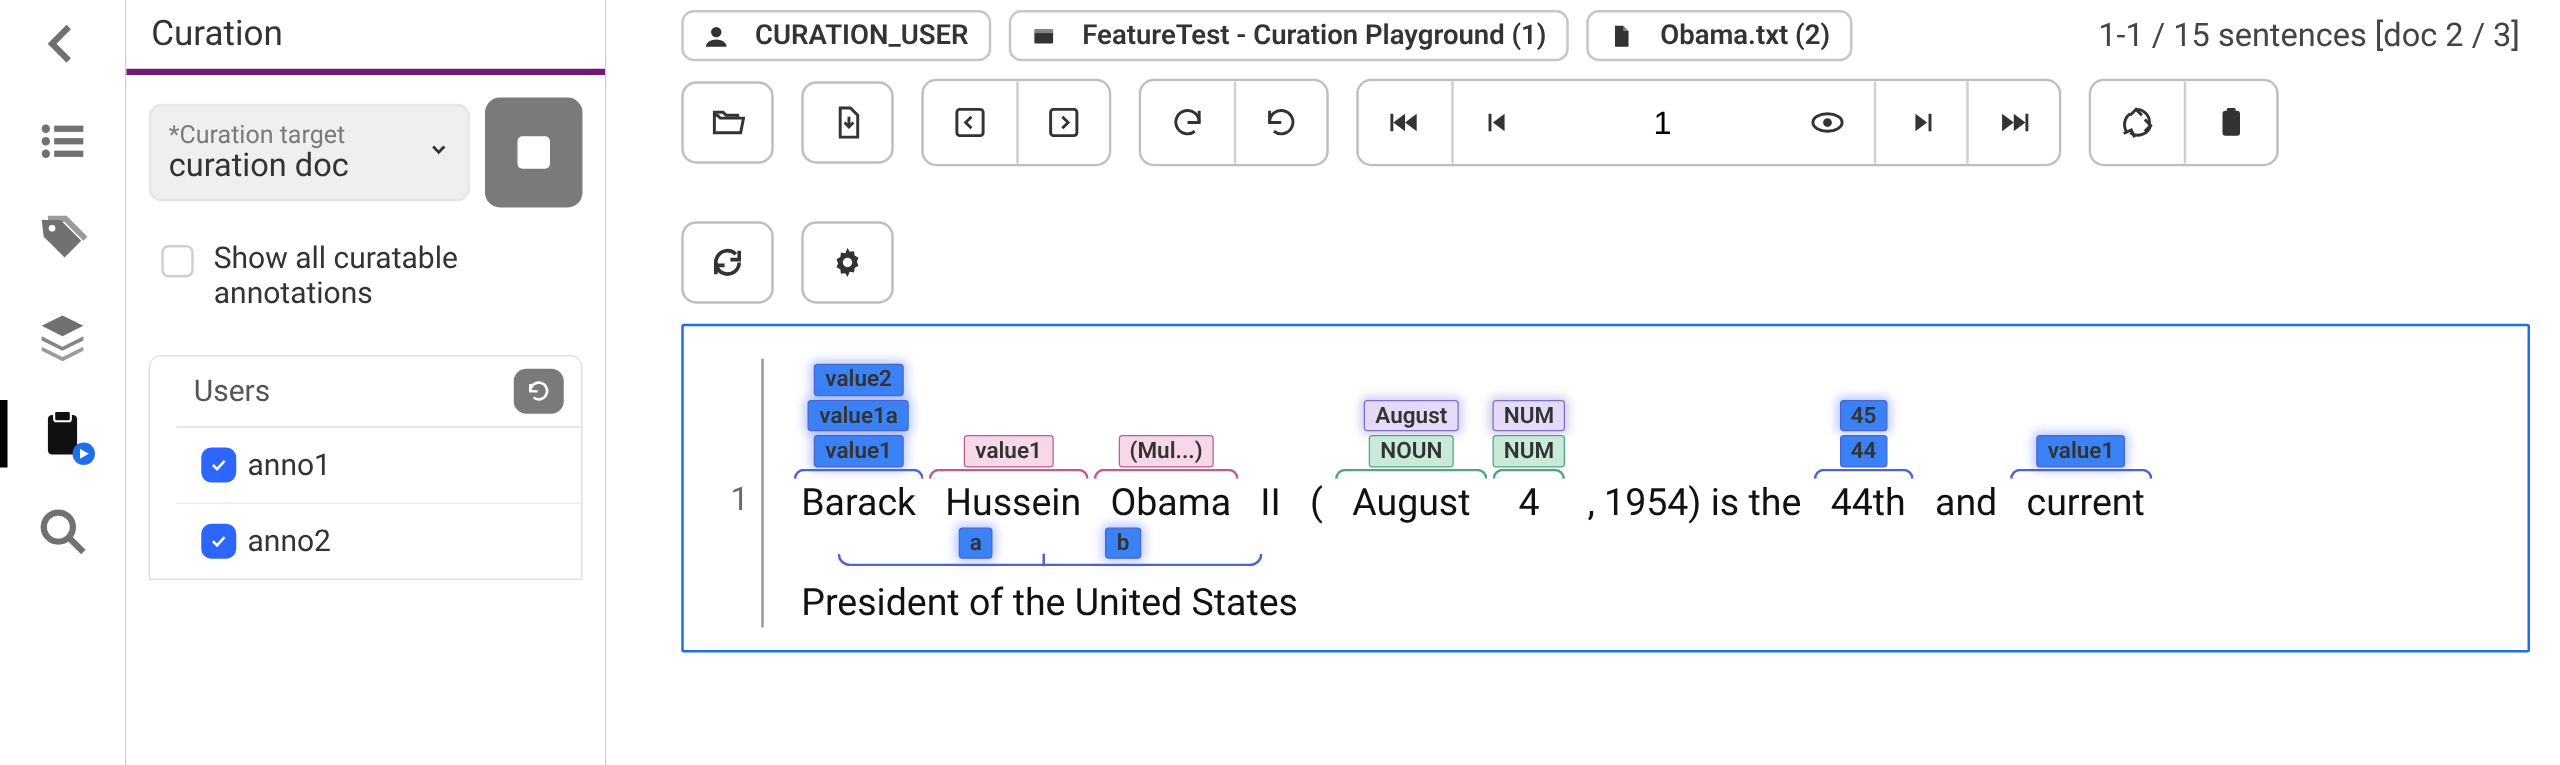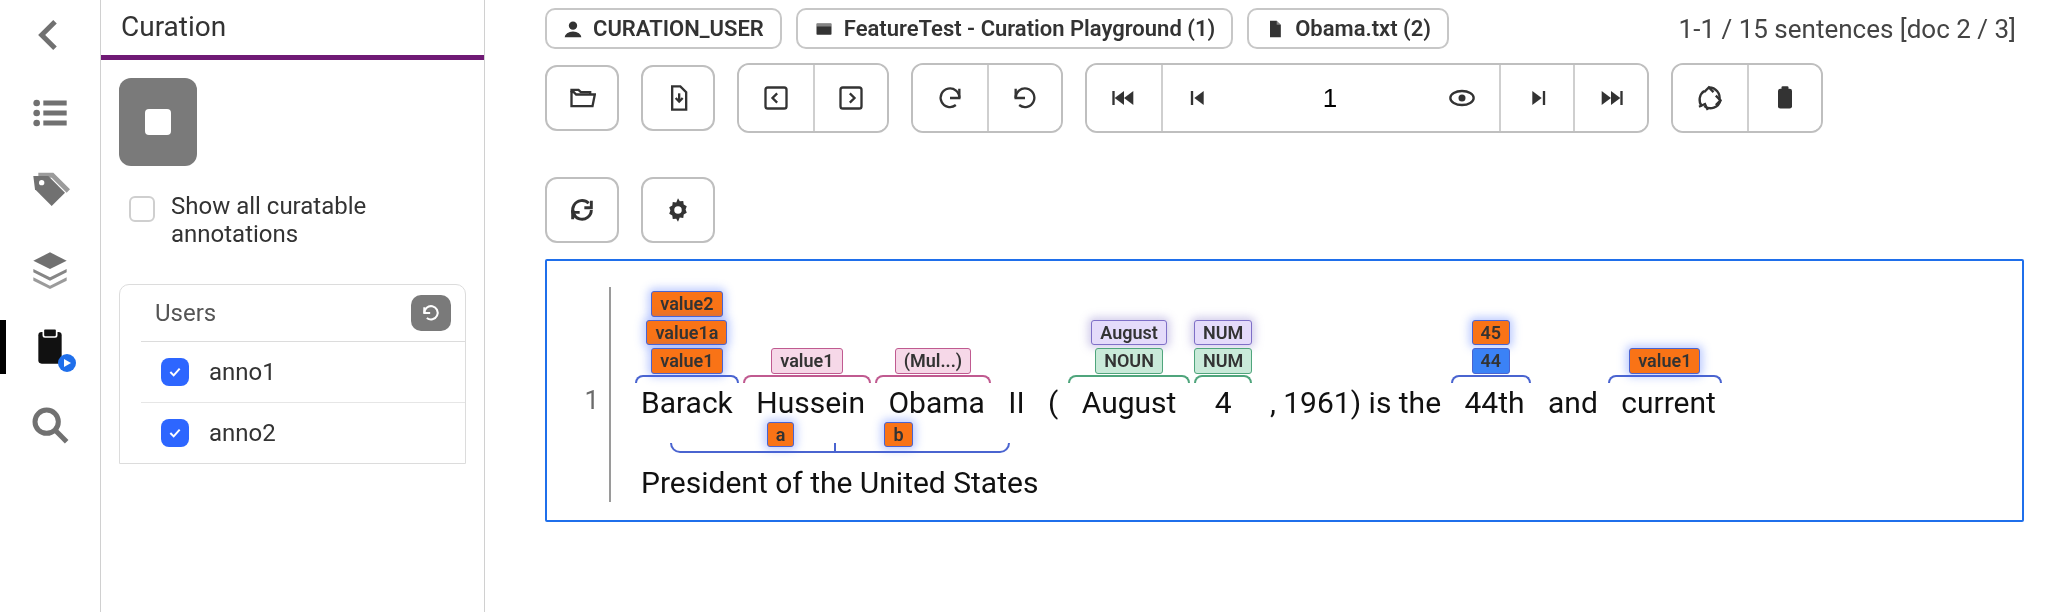--- a/index.html
+++ b/index.html
@@ -28,50 +28,50 @@
   .stop-btn .sq { width:26px; height:26px; background:#fff; border-radius:4px; }
 
   .checkbox-row { display:flex; align-items:flex-start; gap:16px; font-size:24px; color:#333; margin-bottom: 36px; padding-left:10px;}
   .checkbox-row .cb { width:26px; height:26px; border:2px solid #cfcfcf; border-radius:6px; margin-top:4px; flex-shrink:0; cursor:pointer;}
 
   .users-panel { border:1px solid #dcdcdc; border-radius:10px 10px 0 0;padding-left:21px; }
   .users-hdr { display:flex; align-items:center; justify-content:space-between; padding:10px 14px; border-bottom:1px solid #dcdcdc; }
   .users-hdr .t { font-size:24px; color:#555; }
   .refresh-pill { width:40px; height:36px; border-radius:10px; background:#7a7a7a; display:flex; align-items:center; justify-content:center; cursor:pointer;}
   .refresh-pill svg { width:20px; height:20px; stroke:#fff; fill:none; }
-  .user-row { display:flex; align-items:center; gap:20px; padding:16px 20px; border-bottom:1px solid #e6e6e6; font-size:24px; color:#333; cursor:pointer;}
+  .user-row { display:flex; align-items:center; gap:9px; padding:16px 20px; border-bottom:1px solid #e6e6e6; font-size:24px; color:#333; cursor:pointer;}
   .user-row:last-child { border-bottom:none; }
   .user-cb { width:28px; height:28px; border-radius:8px; background:#2d66ff; display:flex; align-items:center; justify-content:center; flex-shrink:0;}
   .user-cb svg { width:16px; height:16px; stroke:#fff; stroke-width:3; fill:none; }
 
   
   .main { flex:1; padding: 8px 24px 0 60px; overflow:hidden;}
   .crumbs-row { display:flex; align-items:center; gap:14px; margin-bottom: 14px; }
-  .crumb { border:2px solid #c7c7c7; border-radius:10px; padding:6px 16px; display:flex; align-items:center; gap:10px; background:#fff; color:#333; font-weight:600; font-size:22px; cursor:pointer;}
+  .crumb { border:2px solid #c7c7c7; border-radius:10px; padding:6px 16px; display:flex; align-items:center; gap:21px; background:#fff; color:#333; font-weight:600; font-size:22px; cursor:pointer;}
   .crumb svg { width:20px; height:20px; fill:#333;}
   .status { margin-left:auto; font-size:26px; color:#444; padding-right:8px;}
 
   .toolbar { display:flex; flex-wrap:wrap; gap:22px; margin-bottom: 16px; align-items:center;}
   .tb-group { display:flex; border:2px solid #bfbfbf; border-radius:12px; overflow:hidden; background:#fff;}
   .tb-btn { width:74px; height:66px; display:flex; align-items:center; justify-content:center; cursor:pointer; color:#333; background:#fff; }
   .tb-group .tb-btn + .tb-btn { border-left:2px solid #cfcfcf; }
   .tb-btn svg { width:28px; height:28px; }
   .tb-input { width:190px; height:66px; border:none; text-align:center; font-size:26px; outline:none; }
   .tb-single { border:2px solid #bfbfbf; border-radius:12px; }
 
   
   .canvas { border:2px solid #1f6feb; border-radius:2px; padding: 26px 22px 18px 22px; display:flex; gap:20px;}
   .gutter { border-right: 2px solid #9a9a9a; width: 42px; display:flex; flex-direction:column; align-items:flex-end; padding-top: 98px; padding-right: 10px; color:#6b6b6b; font-size:26px;}
   .sent { flex:1; padding-top: 4px; padding-left: 4px;}
   .line { display:flex; flex-wrap:wrap; align-items:flex-end; row-gap: 30px; }
   .tok { display:inline-flex; flex-direction:column; align-items:center; margin-right: 4px; }
   .tok .word { font-size:30px; color:#111; font-weight:400; padding: 0 6px 2px; margin-top:2px; white-space: pre;}
   .tok .stack { display:flex; flex-direction:column; gap:3px; align-items:center; margin-bottom:1px; position:relative;}
   .tag { font-size:18px; font-weight:600; padding:1px 8px; border-radius:3px; border:1.5px solid; line-height:1.2; background-clip:padding-box; white-space:nowrap;}
-  .tag.blue   { background:#f97316; border-color:#4a64d0; color:#333; box-shadow: 0 0 8px 3px rgba(70,110,255,0.35); text-align: right;}
+  .tag.blue   { background:#3b82f6; border-color:#4a64d0; color:#333; box-shadow: 0 0 8px 3px rgba(70,110,255,0.35); text-align: right;}
   .tag.pink   { background:#f6d8e8; border-color:#c05a90; color:#333;}
   .tag.lav    { background:#e4dbfa; border-color:#7e6fc7; color:#333; box-shadow: 0 0 8px 3px rgba(126,111,199,0.35);}
   .tag.teal   { background:#c9ead9; border-color:#4fa57c; color:#333;}
   .tag.blue2  { background:#3b82f6; border-color:#4a64d0; color:#333;}
   .arc { height: 8px; border-top: 2px solid #888; border-left: 2px solid #888; border-right: 2px solid #888; border-radius: 10px 10px 0 0; width:100%;}
   .arc.pink { border-color:#c05a90;}
   .arc.blue { border-color:#4a64d0;}
   .arc.teal { border-color:#4fa57c;}
 
   .line2 { margin-top: 0px; }
@@ -129,20 +129,29 @@
           <circle cx="10" cy="10" r="7"></circle>
           <line x1="15" y1="15" x2="22" y2="22"></line>
         </svg>
     </div>
   </div>
 
   <div class="side">
     <div class="side-header">Curation</div>
     <div class="side-body">
       <div class="target-row">
+        <div class="target-select">
+          <span class="lbl">*Curation target</span>
+          <span class="val">curation doc</span>
+          <span class="chev">
+            <svg width="18" height="18" viewBox="0 0 24 24" fill="none" stroke="currentColor" stroke-width="3">
+                <polyline points="6 9 12 15 18 9"></polyline>
+              </svg>
+          </span>
+        </div>
         <div class="stop-btn">
             <div class="sq"></div>
           </div>
       </div>
 
       <div class="checkbox-row">
         <div class="cb"></div>
         <span>Show all curatable annotations</span>
       </div>
 
@@ -362,21 +371,21 @@
             </div>
             <div class="tok">
               <div class="stack">
                 <span class="tag lav">NUM</span>
                 <span class="tag teal">NUM</span>
               </div>
               <div class="arc teal"></div>
               <span class="word">  4  </span>
             </div>
             <div class="tok">
-              <span class="word"> , 1961) is the</span>
+              <span class="word"> , 1954) is the</span>
             </div>
             <div class="tok">
               <div class="stack">
                 <span class="tag blue">45</span>
                 <span class="tag blue2">44</span>
               </div>
               <div class="arc blue"></div>
               <span class="word"> 44th</span>
             </div>
             <div class="tok">

